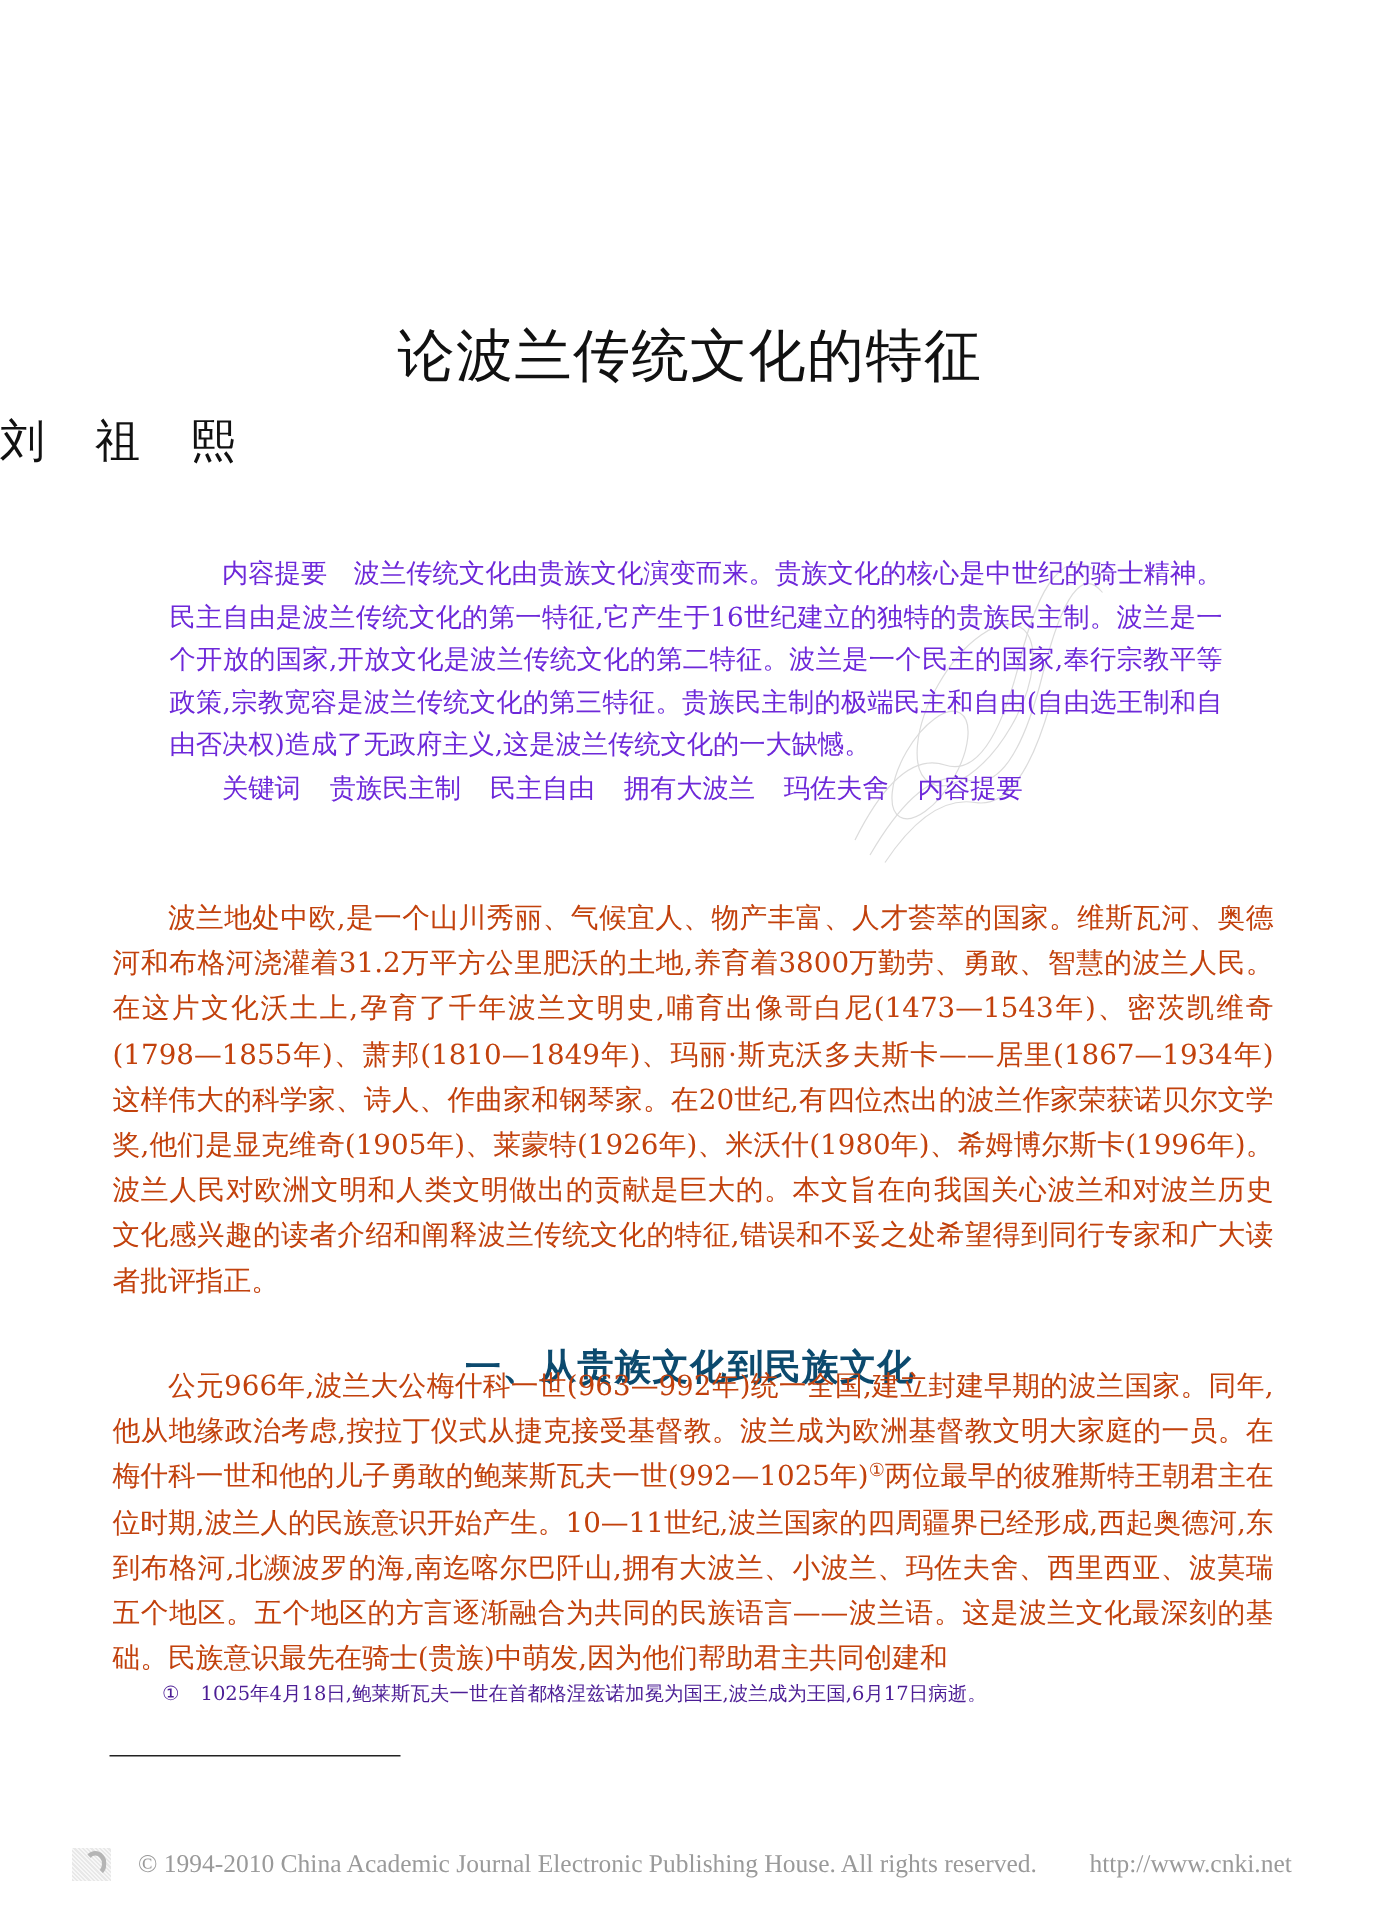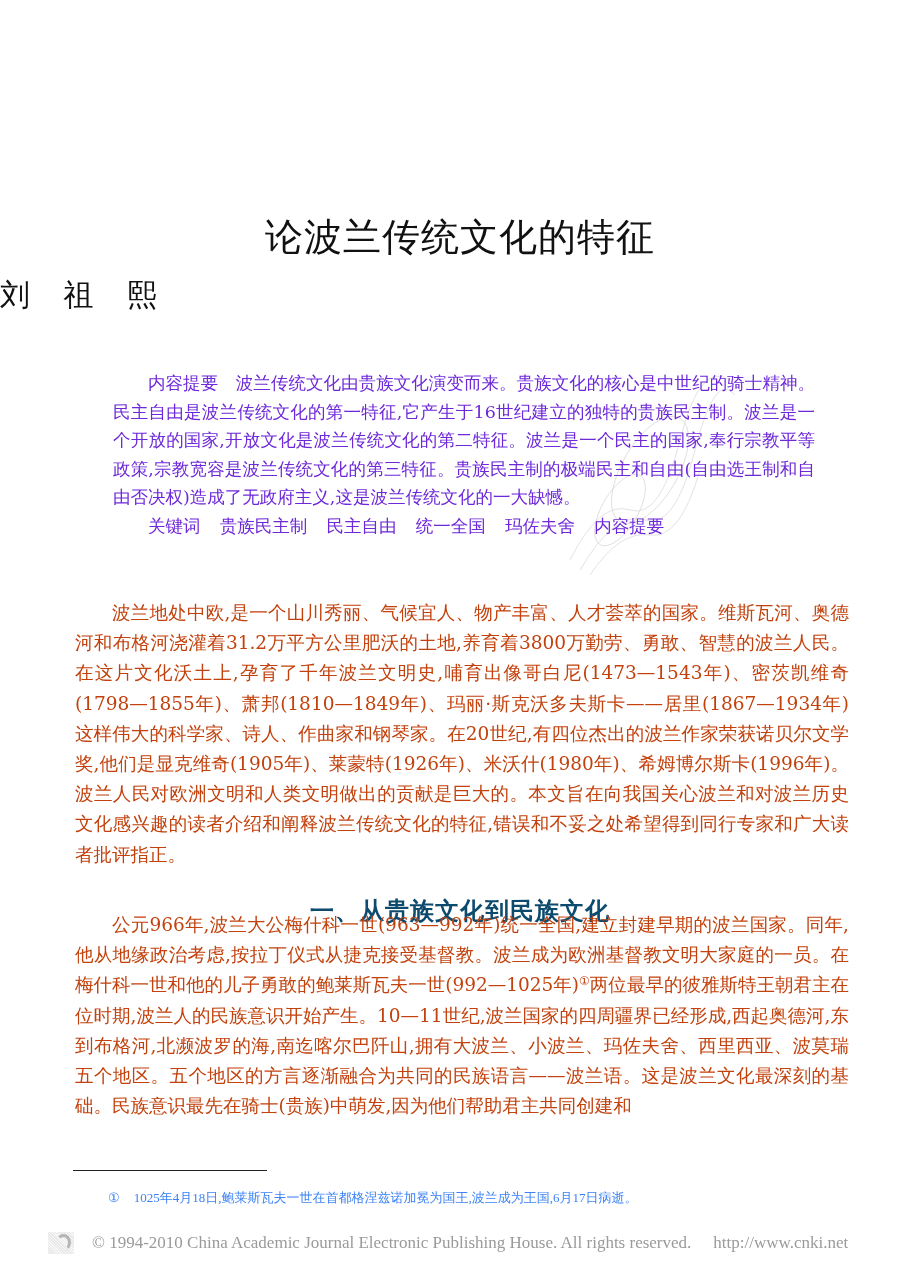--- a/index.html
+++ b/index.html
@@ -102,27 +102,26 @@
     .footnote-rule {
       position: absolute;
       top: 1170px;
       left: 73px;
       width: 194px;
       height: 0;
       border-top: 1.5px solid #222;
     }
     .footnote {
       position: absolute;
-      top: 1188px;
+      top: 1120px;
       left: 108px;
       width: 760px;
       font-size: 13px;
       line-height: 20px;
-      color: #3b82f6;
-      font-family: Liberation Serif, serif;
+      color: #4c1d95;
     }
     .footnote .fn-mark {
       margin-right: 14px;
     }
     .watermark {
       position: absolute;
       top: 360px;
       left: 560px;
       width: 180px;
       height: 220px;
@@ -154,42 +153,42 @@
       position: absolute;
       left: 8px;
       top: 2px;
       width: 9px;
       height: 11px;
       border: 3px solid #b5b5b5;
       border-left-color: transparent;
       border-bottom-color: transparent;
       border-radius: 50%;
     }
-    .footer .copyright { margin-right: 22px; font-family: Liberation Serif, serif; }
+    .footer .copyright { margin-right: 35px; font-family: Liberation Serif, serif; }
   </style>
 </head>
 <body>
 
 <svg class="watermark" viewBox="0 0 180 220">
   <g fill="none" stroke="#999" stroke-width="0.8">
     <path d="M10 200 Q40 140 70 150 T120 80 T170 20"></path>
     <path d="M20 210 Q55 150 85 160 T135 90 T175 35"></path>
     <path d="M30 215 Q60 170 90 175 T140 110"></path>
     <ellipse cx="90" cy="110" rx="28" ry="60" transform="rotate(30 90 110)"></ellipse>
     <ellipse cx="60" cy="150" rx="18" ry="40" transform="rotate(30 60 150)"></ellipse>
   </g>
 </svg>
 
 <h1 class="page-title">论波兰传统文化的特征</h1>
 
 <div class="author">刘 祖 熙</div>
 
 <section class="abstract">
   <p><span class="label">内容提要</span><span>波兰传统文化由贵族文化演变而来。贵族文化的核心是中世纪的骑士精神。民主自由是波兰传统文化的第一特征,它产生于16世纪建立的独特的贵族民主制。波兰是一个开放的国家,开放文化是波兰传统文化的第二特征。波兰是一个民主的国家,奉行宗教平等政策,宗教宽容是波兰传统文化的第三特征。贵族民主制的极端民主和自由(自由选王制和自由否决权)造成了无政府主义,这是波兰传统文化的一大缺憾。</span></p>
-  <p class="keywords"><span class="kw-label">关键词</span><span class="kw">贵族民主制</span><span class="kw">民主自由</span><span class="kw">统一全国</span><span class="kw">玛佐夫舍</span><span>内容提要</span></p>
+  <p class="keywords"><span class="kw-label">关键词</span><span class="kw">贵族民主制</span><span class="kw">民主自由</span><span class="kw">拥有大波兰</span><span class="kw">玛佐夫舍</span><span>内容提要</span></p>
 </section>
 
 <section class="body-text para-intro">
   <p>波兰地处中欧,是一个山川秀丽、气候宜人、物产丰富、人才荟萃的国家。维斯瓦河、奥德河和布格河浇灌着31.2万平方公里肥沃的土地,养育着3800万勤劳、勇敢、智慧的波兰人民。在这片文化沃土上,孕育了千年波兰文明史,哺育出像哥白尼(1473—1543年)、密茨凯维奇(1798—1855年)、萧邦(1810—1849年)、玛丽·斯克沃多夫斯卡——居里(1867—1934年)这样伟大的科学家、诗人、作曲家和钢琴家。在20世纪,有四位杰出的波兰作家荣获诺贝尔文学奖,他们是显克维奇(1905年)、莱蒙特(1926年)、米沃什(1980年)、希姆博尔斯卡(1996年)。波兰人民对欧洲文明和人类文明做出的贡献是巨大的。本文旨在向我国关心波兰和对波兰历史文化感兴趣的读者介绍和阐释波兰传统文化的特征,错误和不妥之处希望得到同行专家和广大读者批评指正。</p>
 </section>
 
 <h2 class="section-heading">一、从贵族文化到民族文化</h2>
 
 <section class="body-text para-s1">
   <p><span>公元966年,波兰大公梅什科一世(963—992年)统一全国,建立封建早期的波兰国家。同年,他从地缘政治考虑,按拉丁仪式从捷克接受基督教。波兰成为欧洲基督教文明大家庭的一员。在梅什科一世和他的儿子勇敢的鲍莱斯瓦夫一世(992—1025年)</span><sup class="fnref">①</sup><span>两位最早的彼雅斯特王朝君主在位时期,波兰人的民族意识开始产生。10—11世纪,波兰国家的四周疆界已经形成,西起奥德河,东到布格河,北濒波罗的海,南迄喀尔巴阡山,拥有大波兰、小波兰、玛佐夫舍、西里西亚、波莫瑞五个地区。五个地区的方言逐渐融合为共同的民族语言——波兰语。这是波兰文化最深刻的基础。民族意识最先在骑士(贵族)中萌发,因为他们帮助君主共同创建和</span></p>

